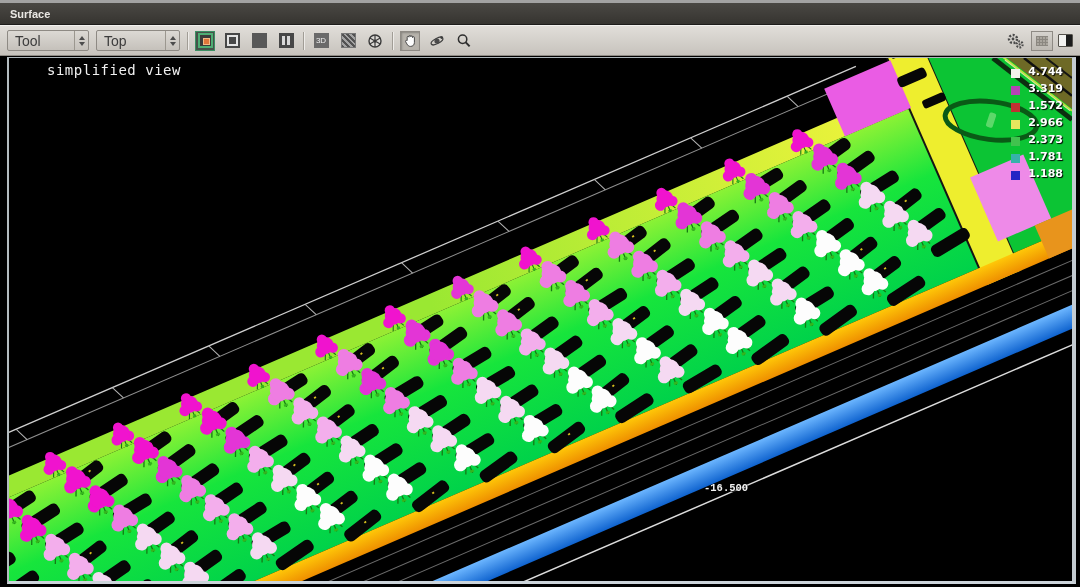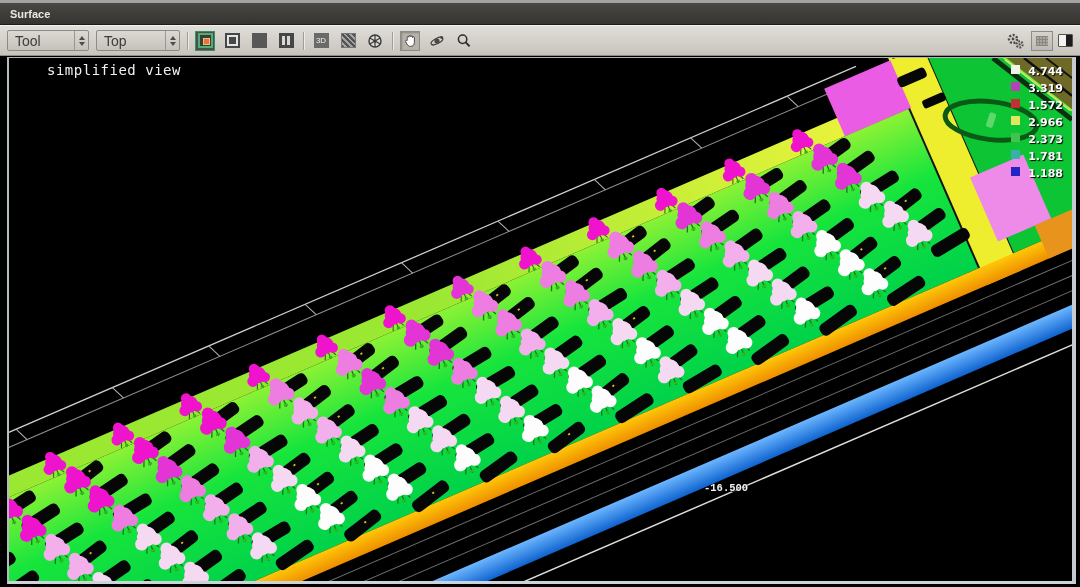--- a/index.html
+++ b/index.html
@@ -49,21 +49,21 @@
   .half-ic{width:13px;height:11px;border:1px solid #55524c;background:linear-gradient(90deg,#f2f2f0 0 50%,#1c1c1c 50% 100%);border-radius:1px}
 
   
   .viewport{position:absolute;top:56px;left:0;right:0;bottom:0;background:#000}
   .vframe{position:absolute;top:1px;left:7px;right:4px;bottom:3px;background:#000;
     border-top:1px solid #aeb6ba;border-left:2px solid #b4bcc0;border-right:4px solid #c3cbd1;border-bottom:3px solid #ccd4da}
   #scene{position:absolute;left:0;top:0;width:100%;height:100%;display:block}
   .mode-label{position:absolute;left:38px;top:4px;font-family:"DejaVu Sans Mono",monospace;
     font-size:14px;color:#f0f0f0;letter-spacing:.5px}
   .legend{position:absolute;top:7px;right:9px}
-  .lrow{display:flex;align-items:flex-start;gap:8px;margin-bottom:4px}
+  .lrow{display:flex;align-items:flex-end;gap:8px;margin-bottom:4px}
   .sw{width:9px;height:9px;flex:none}
   .lv{font-family:"DejaVu Sans",sans-serif;font-size:11px;font-weight:bold;color:#fff;text-shadow:1px 1px 1px #000}
   .elev{position:absolute;left:695px;top:424px;font-family:Liberation Mono, monospace;
     font-size:10.5px;font-weight:bold;color:#f2f2f2;text-shadow:1px 1px 1px #000}
 </style>
 </head>
 <body>
 
 <div class="titlebar">
   <div class="bar">

